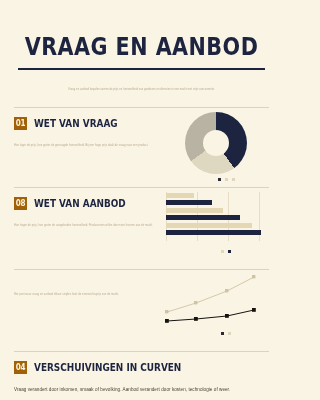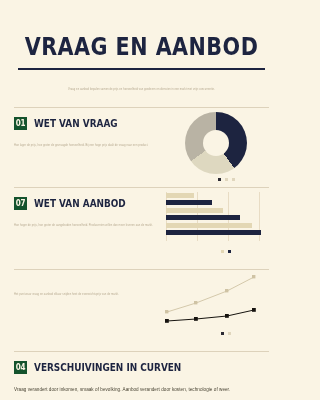--- a/index.html
+++ b/index.html
@@ -52,21 +52,21 @@
     flex:0 0 auto;
   }
   .sec-1{margin-top:15px;height:70px;}
   .sec-2{height:72px;}
   .sec-3{height:72px;}
   .sec-4{height:52px;}
 
   .sec-head{display:flex;align-items:center;gap:7px;}
   .badge{
     width:13px;height:13px;
-    background:#14532d;
+    background:#a16207;
     color:#faf4e4;
     font-family:"DejaVu Sans Condensed","Liberation Sans", sans-serif;
     font-weight:700;
     font-size:8px;
     display:flex;align-items:center;justify-content:center;
     letter-spacing:-0.3px;
     flex:0 0 auto;
   }
   .sec-title{
     font-family:"DejaVu Sans Condensed","Liberation Sans", sans-serif;
@@ -157,21 +157,21 @@
     </div>
     <div class="dots" style="right:34px;top:70px;">
       <span class="dot" style="background:#2b2a33;"></span>
       <span class="dot" style="background:#e0d6bd;"></span>
       <span class="dot" style="background:#e0d6bd;"></span>
     </div>
   </div>
 
   <div class="section sec-2">
     <div class="sec-head">
-      <div class="badge">07</div>
+      <div class="badge">08</div>
       <div class="sec-title">WET VAN AANBOD</div>
     </div>
     <div class="sec-body">Hoe hoger de prijs, hoe groter de aangeboden hoeveelheid. Producenten willen dan meer leveren aan de markt.</div>
 
     <div class="chart-wrap" style="right:8px;top:4px;">
       <div class="bars">
         <div class="grid-v" style="left:0px;"></div>
         <div class="grid-v" style="left:31px;"></div>
         <div class="grid-v" style="left:62px;"></div>
         <div class="grid-v" style="left:93px;"></div>

